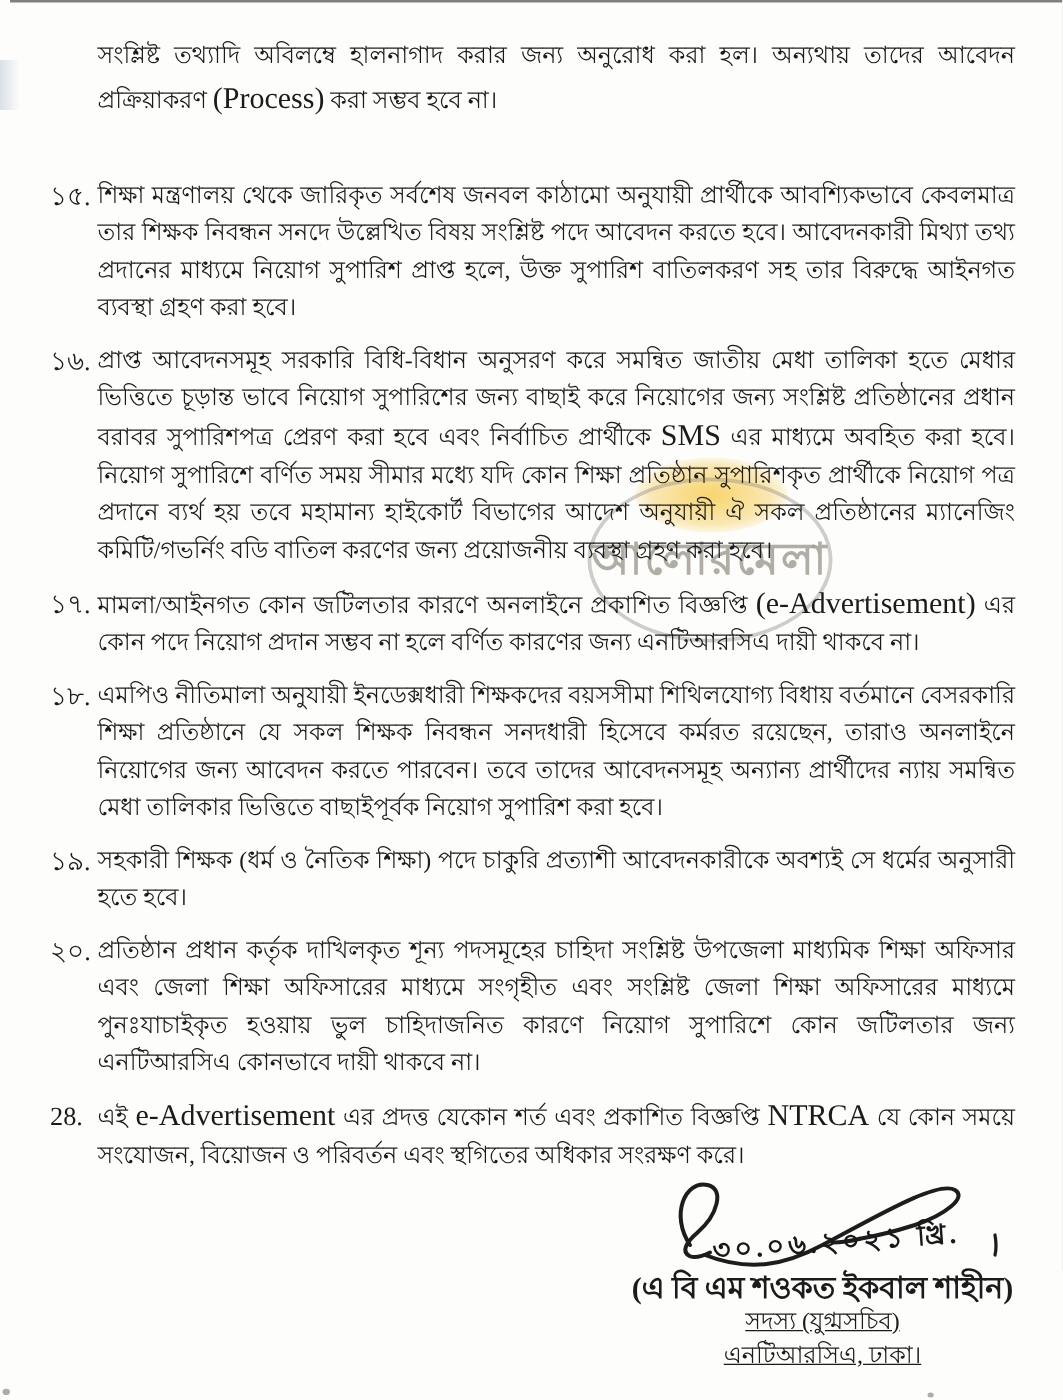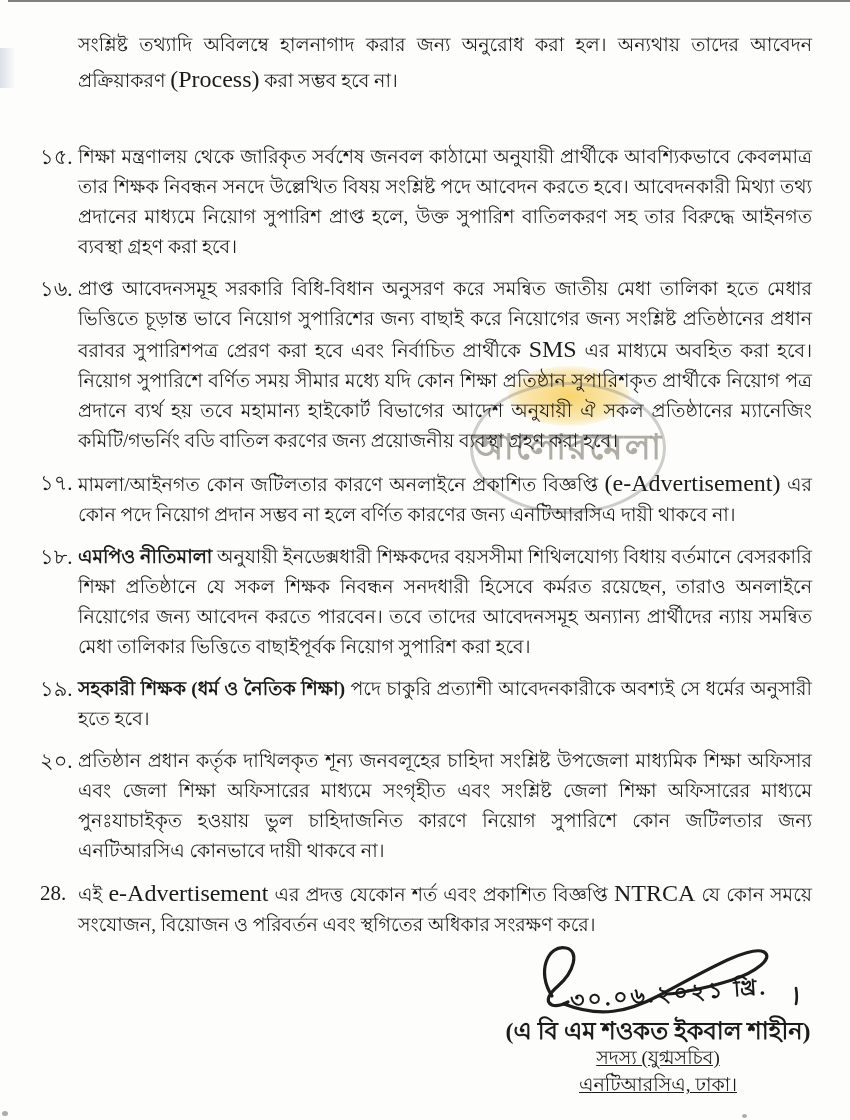--- a/index.html
+++ b/index.html
@@ -53,21 +53,21 @@
     font-size: 19px; line-height: 34px; text-align: justify;
   }
 
   .clause { display: flex; margin-bottom: 12px; }
   .clause .num {
     flex: 0 0 38px; font-size: 21px; line-height: 30px;
   }
   .clause .body {
     flex: 1; font-size: 19px; line-height: 30px; text-align: justify;
   }
-  .clause .lead { font-weight: bold; }
+  .clause .lead { font-weight: normal; }
   .latin { font-family: "Liberation Serif", serif; font-size: 22px; }
   .latin.big { font-size: 24px; }
 
   .sign-block {
     position: absolute; top: 936px; right: 16px; width: 352px;
     text-align: center; z-index: 2;
   }
   .signature { position: relative; width: 300px; height: 80px; margin: 0 auto; }
   .signature svg { position: absolute; left: 0; top: 0; }
   .sig-date {
@@ -117,21 +117,21 @@
       <span class="body"><span class="lead">এমপিও নীতিমালা</span><span> অনুযায়ী ইনডেক্সধারী শিক্ষকদের বয়সসীমা শিথিলযোগ্য বিধায় বর্তমানে বেসরকারি শিক্ষা প্রতিষ্ঠানে যে সকল শিক্ষক নিবন্ধন সনদধারী হিসেবে কর্মরত রয়েছেন, তারাও অনলাইনে নিয়োগের জন্য আবেদন করতে পারবেন। তবে তাদের আবেদনসমূহ অন্যান্য প্রার্থীদের ন্যায় সমন্বিত মেধা তালিকার ভিত্তিতে বাছাইপূর্বক নিয়োগ সুপারিশ করা হবে।</span></span>
     </div>
 
     <div class="clause">
       <span class="num">১৯.</span>
       <span class="body"><span class="lead">সহকারী শিক্ষক (ধর্ম ও নৈতিক শিক্ষা)</span><span> পদে চাকুরি প্রত্যাশী আবেদনকারীকে অবশ্যই সে ধর্মের অনুসারী হতে হবে।</span></span>
     </div>
 
     <div class="clause">
       <span class="num">২০.</span>
-      <span class="body"><span>প্রতিষ্ঠান প্রধান কর্তৃক দাখিলকৃত শূন্য জনবলূহের চাহিদা সংশ্লিষ্ট উপজেলা মাধ্যমিক শিক্ষা অফিসার এবং জেলা শিক্ষা অফিসারের মাধ্যমে সংগৃহীত এবং সংশ্লিষ্ট জেলা শিক্ষা অফিসারের মাধ্যমে পুনঃযাচাইকৃত হওয়ায় ভুল চাহিদাজনিত কারণে নিয়োগ সুপারিশে কোন জটিলতার জন্য এনটিআরসিএ কোনভাবে দায়ী থাকবে না।</span></span>
+      <span class="body"><span>প্রতিষ্ঠান প্রধান কর্তৃক দাখিলকৃত শূন্য পদসমূহের চাহিদা সংশ্লিষ্ট উপজেলা মাধ্যমিক শিক্ষা অফিসার এবং জেলা শিক্ষা অফিসারের মাধ্যমে সংগৃহীত এবং সংশ্লিষ্ট জেলা শিক্ষা অফিসারের মাধ্যমে পুনঃযাচাইকৃত হওয়ায় ভুল চাহিদাজনিত কারণে নিয়োগ সুপারিশে কোন জটিলতার জন্য এনটিআরসিএ কোনভাবে দায়ী থাকবে না।</span></span>
     </div>
 
     <div class="clause">
       <span class="num">28.</span>
       <span class="body"><span>এই </span><span class="latin big">e-Advertisement</span><span> এর প্রদত্ত যেকোন শর্ত এবং প্রকাশিত বিজ্ঞপ্তি </span><span class="latin big">NTRCA</span><span> যে কোন সময়ে সংযোজন, বিয়োজন ও পরিবর্তন এবং স্থগিতের  অধিকার সংরক্ষণ করে।</span></span>
     </div>
 
   </div>
 
   <div class="sign-block">

